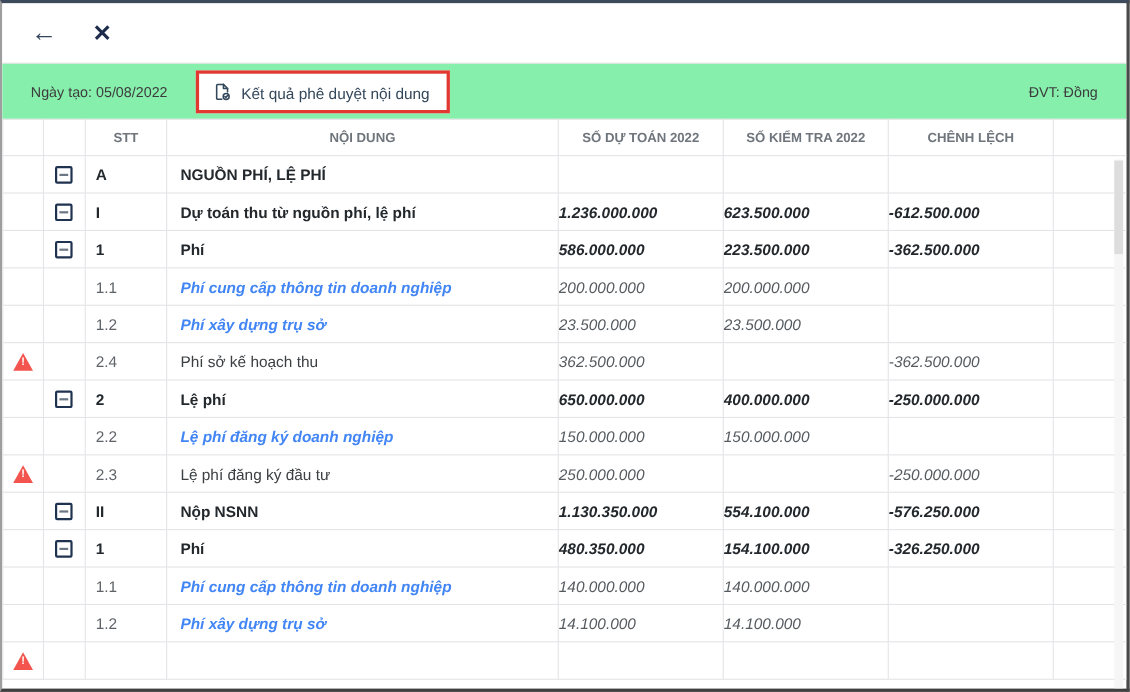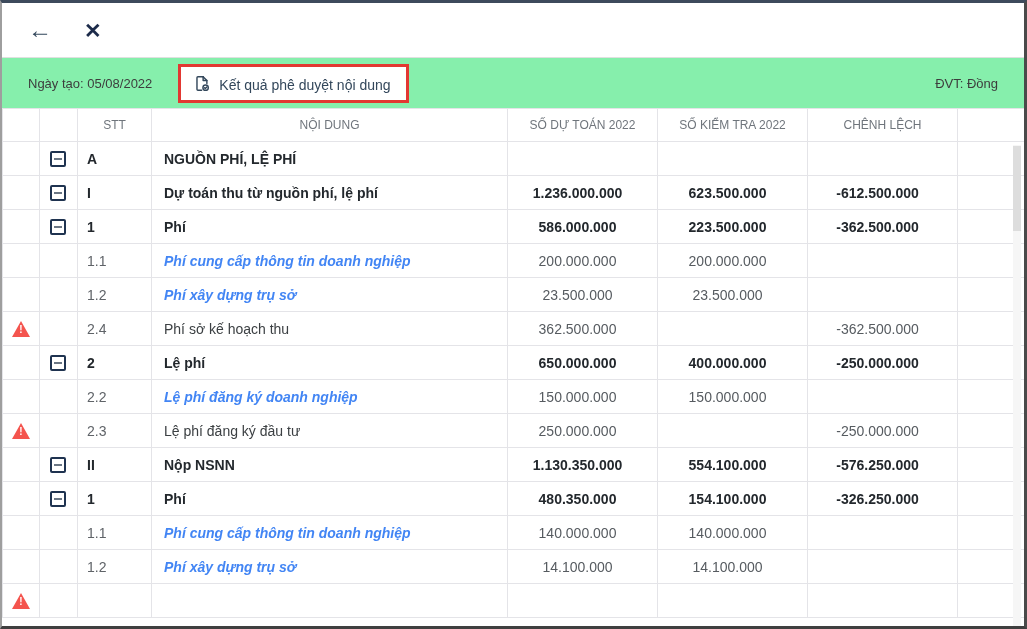--- a/index.html
+++ b/index.html
@@ -35,26 +35,26 @@
   .approve-btn svg { display:block; }
   .unit-label { margin-left:auto; font-size:13px; color:#3d3d3d; }
 
   
   .table-wrap { position:relative; }
   table { width:1022px; border-collapse:collapse; table-layout:fixed; }
   col.c1 { width:37px; }  col.c2 { width:38px; }  col.c3 { width:74px; }
   col.c4 { width:356px; } col.c5 { width:150px; } col.c6 { width:150px; }
   col.c7 { width:150px; } col.c8 { width:67px; }
   th, td { border:1px solid #e4e4e8; overflow:hidden; white-space:nowrap; }
-  th { height:33px; font-size:12px; font-weight:normal; color:#6f757c; text-align:center; background:#fff; }
+  th { height:33px; font-size:12px; font-weight:bold; color:#6f757c; text-align:center; background:#fff; }
   td { height:34px; font-size:14px; color:#3c4043; background:#fff; }
   tr { border-top:1px solid #e4e4e8; }
   td.c-stt { padding-left:9px; color:#5f6368; }
   td.c-content { padding-left:12px; }
-  td.c-num { text-align:center; padding-right:10px; color:#565b60; }
+  td.c-num { text-align:left; padding-right:10px; color:#565b60;font-style:italic; }
   tr.bold td.c-stt, tr.bold td.c-content, tr.bold td.c-num { font-weight:bold; color:#23282d; }
   .link-text { color:#4285f4; font-style:italic; cursor:pointer;font-weight:bold; }
   td.c-warn { text-align:center; }
 
   
   .collapse-box {
     display:inline-flex; align-items:center; justify-content:center;
     width:16px; height:16px; border:2px solid #1f3350; border-radius:2px;
     background:#fff; cursor:pointer; vertical-align:middle; margin-left:10px;
   }

